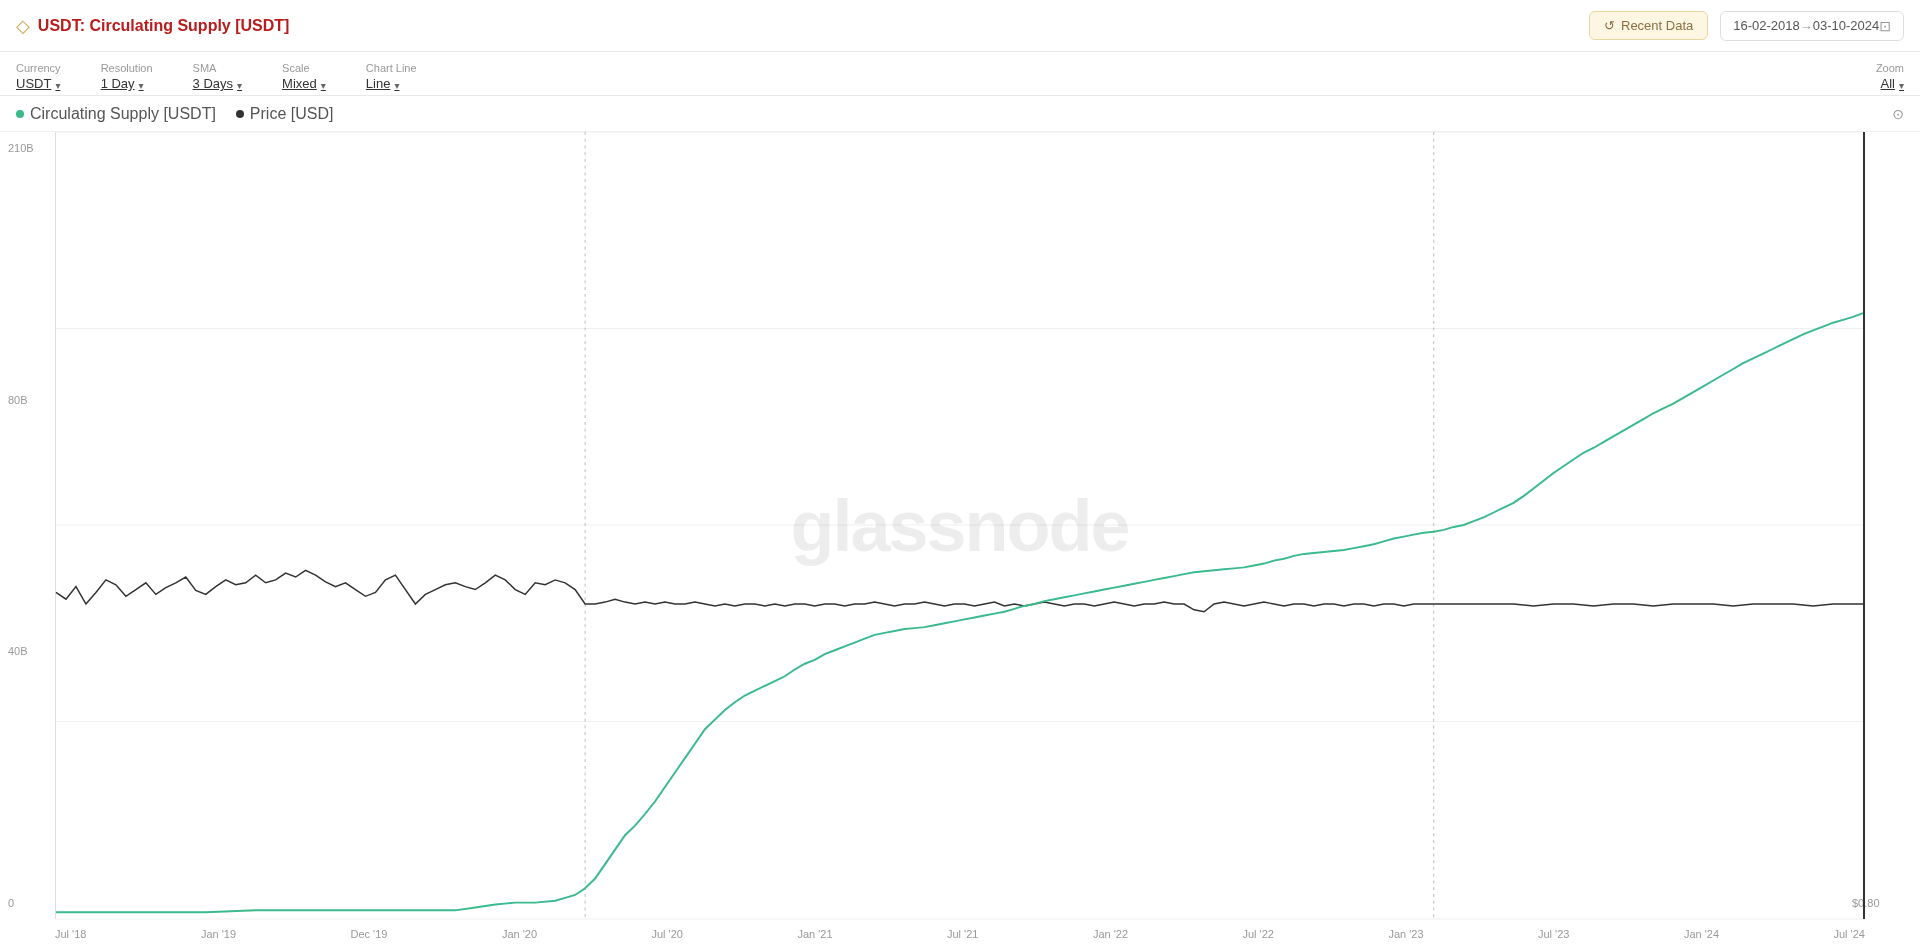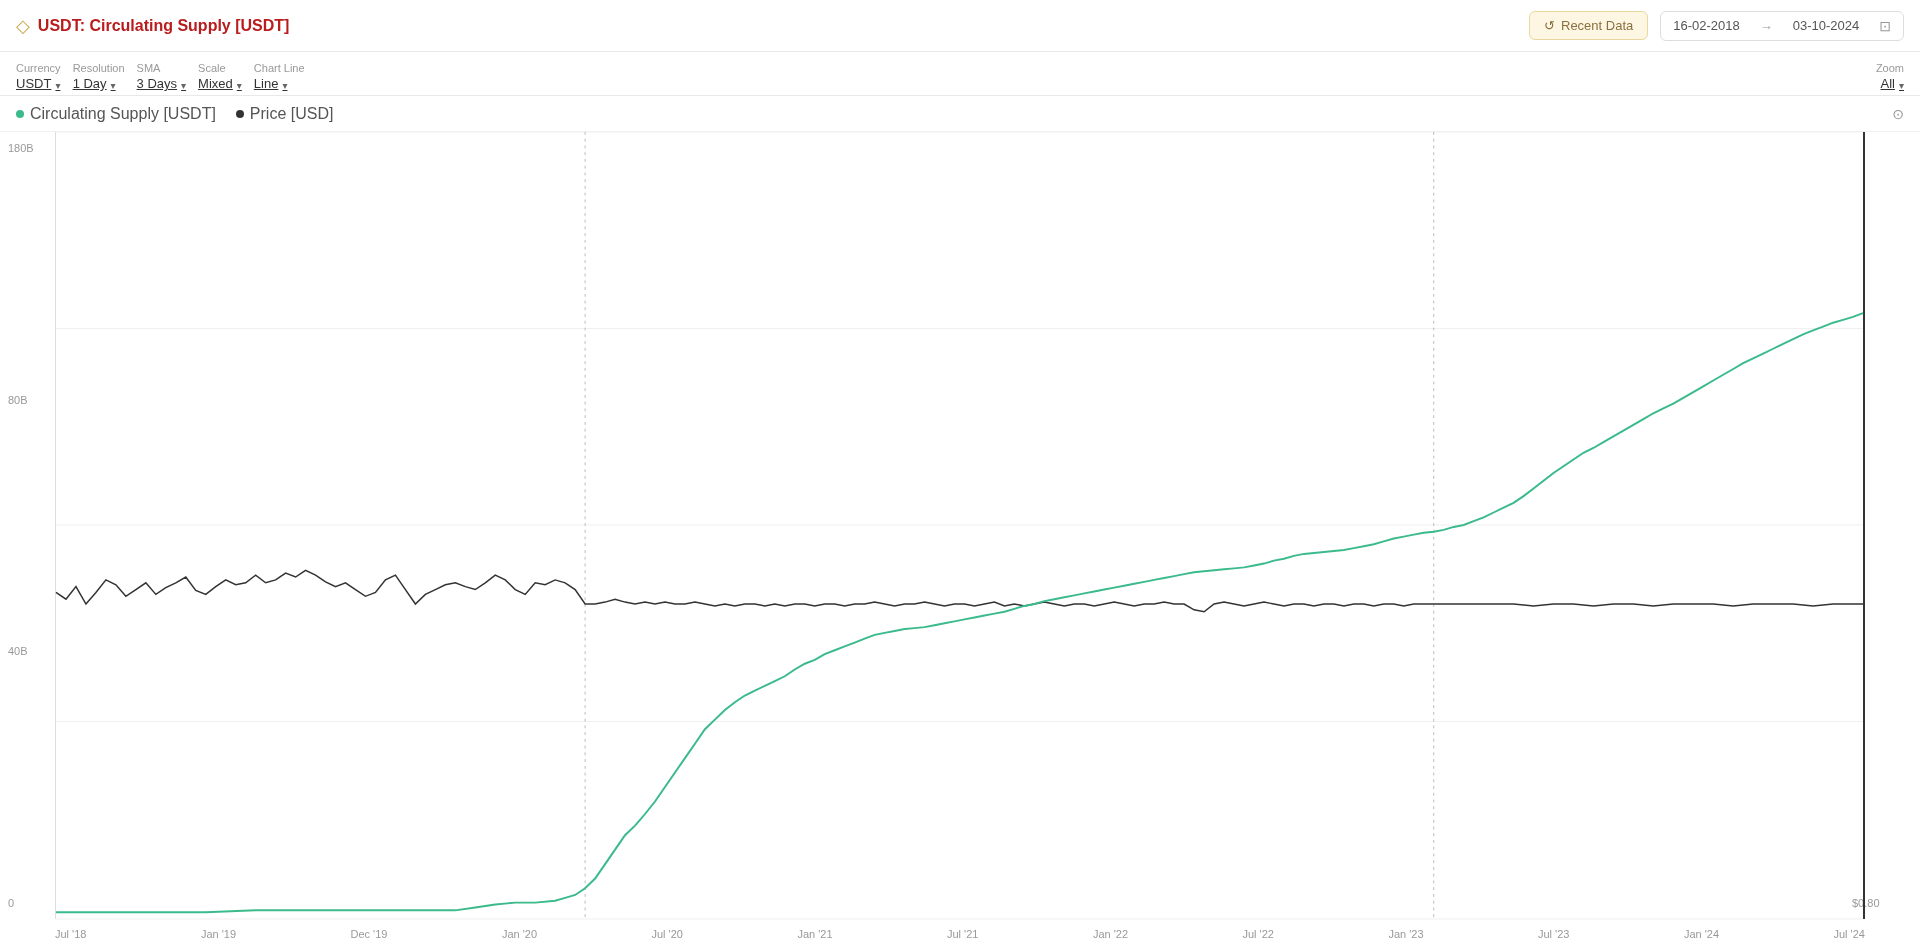--- a/index.html
+++ b/index.html
@@ -13,31 +13,31 @@
     .logo-icon { color: #c8a84b; font-size: 18px; }
     .page-title { font-size: 16px; font-weight: 600; color: #b91c1c; }
 
     .header-right { display: flex; align-items: center; gap: 12px; }
     .recent-data-btn {
       display: flex; align-items: center; gap: 6px;
       background: #fdf6e3; border: 1px solid #e8d8a0; border-radius: 6px;
       padding: 6px 14px; font-size: 13px; color: #8a7040; cursor: pointer;
     }
     .date-range {
-      display: flex; align-items: center; gap: 20px;
+      display: flex; align-items: center; gap: 0;
       border: 1px solid #ddd; border-radius: 6px; padding: 6px 12px; font-size: 13px; color: #555;
     }
     .date-arrow { color: #999; }
     .calendar-icon { color: #999; font-size: 14px; }
 
     .toolbar {
       display: flex; align-items: flex-end; justify-content: space-between;
       padding: 6px 16px 0 16px; border-bottom: 1px solid #e8e8e8; height: 44px;
     }
-    .toolbar-left { display: flex; align-items: flex-end; gap: 12px; }
+    .toolbar-left { display: flex; align-items: flex-end; gap: 40px; }
     .toolbar-item { display: flex; flex-direction: column; gap: 2px; }
     .toolbar-label { font-size: 11px; color: #999; }
     .toolbar-select {
       display: flex; align-items: flex-end; gap: 4px;
       font-size: 13px; color: #333; cursor: pointer; padding-bottom: 4px; text-decoration: underline;
     }
     .chevron { font-size: 10px; color: #666; }
     .zoom-area { display: flex; flex-direction: column; align-items: flex-end; gap: 2px; }
 
     .legend {
@@ -168,21 +168,21 @@
   <div class="legend-item">
     <div class="legend-dot legend-dot-black"></div>
     <span>Price [USD]</span>
   </div>
   <div class="camera-icon-area">⊙</div>
 </div>
 
 <div class="chart-container">
 
   <div class="y-axis-labels">
-    <span>180B</span>
+    <span>210B</span>
     <span>80B</span>
     <span>40B</span>
     <span>0</span>
   </div>
 
   <div class="y-axis-right">
     <span>$0.80</span>
   </div>
 
   <div class="chart-area">
@@ -206,20 +206,21 @@
         "></polyline>
 
       <polyline fill="none" stroke="#3bba8c" stroke-width="2" points="
           0,810 50,810 100,810 150,810 200,808 250,808 300,808 350,808 400,808 420,805 440,802 460,800 480,800 500,798 510,795 520,792 530,785
           530,785 540,775 550,760 560,745 570,730 580,720 590,708 600,695 610,680 620,665 630,650 640,635 650,620 660,610 670,600 680,592 690,585 700,580 710,575 720,570 730,565 740,558 750,552 760,548 770,542 780,538 790,534 800,530 810,526 820,522 830,520 840,518 850,516 860,515 870,514 880,512 890,510 900,508 910,506 920,504 930,502 940,500 950,498 960,495 970,492 980,490 990,487 1000,485 1010,483 1020,481 1030,479 1040,477 1050,475 1060,473 1070,471 1080,469 1090,467 1100,465 1110,463 1120,461
           1120,461 1130,459 1140,457 1150,456 1160,455 1170,454 1180,453 1190,452 1200,450 1210,448 1220,445 1230,443 1240,440 1250,438 1260,437 1270,436 1280,435 1290,434 1300,432 1310,430 1320,428 1330,425 1340,422 1350,420 1360,418 1370,416 1380,415
           1380,415 1390,413 1400,410 1410,408 1420,404 1430,400 1440,395 1450,390 1460,385 1470,378 1480,370 1490,362 1500,354 1510,347 1520,340 1530,333 1540,328 1550,322 1560,316 1570,310 1580,304 1590,298 1600,292 1610,287 1620,282 1630,276 1640,270 1650,264 1660,258 1670,252 1680,246 1690,240 1700,235 1710,230 1720,225 1730,220 1740,215 1750,210 1760,206 1770,202 1780,198 1790,195 1800,192 1810,188
         "></polyline>
     </svg>
 
+    <div class="watermark">glassnode</div>
   </div>
 
   <div class="x-axis">
     <span>Jul '18</span>
     <span>Jan '19</span>
     <span>Dec '19</span>
     <span>Jan '20</span>
     <span>Jul '20</span>
     <span>Jan '21</span>
     <span>Jul '21</span>

